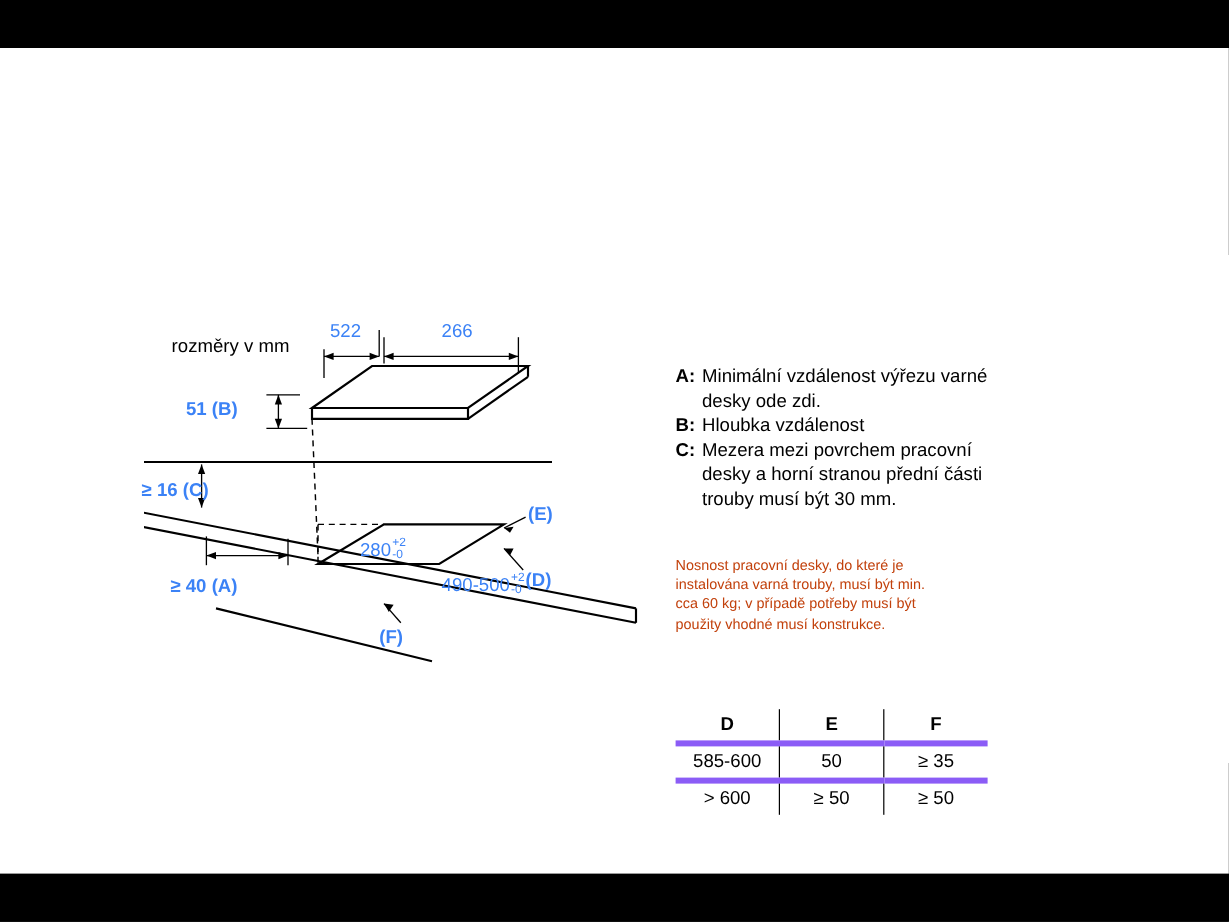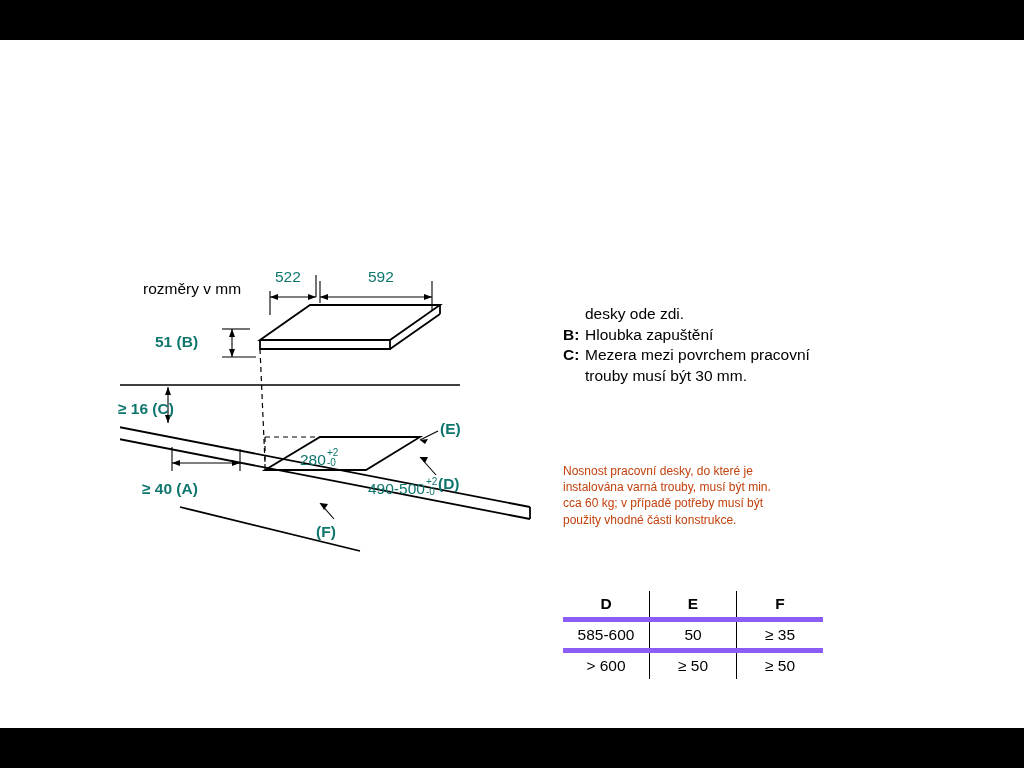--- a/index.html
+++ b/index.html
@@ -31,21 +31,21 @@
   #drawing {
     position: absolute;
     left: 120px;
     top: 195px;
     width: 420px;
     height: 320px;
   }
   .lbl {
     position: absolute;
     font-size: 15.5px;
-    color: #0f766e;
+    color: #3b82f6;
     white-space: nowrap;
     line-height: 1.1;
   }
   .lbl.b {
     font-weight: bold;
   }
   #units {
     position: absolute;
     left: 143px;
     top: 240px;
@@ -224,56 +224,60 @@
           <line x1="200" y1="268" x2="214" y2="284" stroke="#000" stroke-width="1.1"></line>
           <polygon points="200,268 204,275 208,269" fill="#000" stroke="none"></polygon>
 
           <line x1="95" y1="286" x2="340" y2="286" stroke="#000" stroke-width="0"></line>
           <line x1="60" y1="272" x2="240" y2="316" stroke="#000" stroke-width="1.8"></line>
           <line x1="60" y1="284" x2="240" y2="328" stroke="#000" stroke-width="1.8" opacity="0"></line>
         </g>
       </svg>
 
       <div class="lbl" style="left:155px; top:33px;">522</div>
-      <div class="lbl" style="left:248px; top:33px;">592</div>
+      <div class="lbl" style="left:248px; top:33px;">266</div>
       <div class="lbl b" style="left:35px; top:98px;">51 (B)</div>
       <div class="lbl b" style="left:-2px; top:165px;">≥ 16 (C)</div>
       <div class="lbl b" style="left:22px; top:245px;">≥ 40 (A)</div>
 
       <div class="lbl" style="left:180px; top:213px;">
         <span>280</span><span class="tol"><span>+2</span><span>-0</span></span>
       </div>
 
       <div class="lbl" style="left:248px; top:242px;">
         <span>490-500</span><span class="tol"><span>+2</span><span>-0</span></span>
       </div>
 
       <div class="lbl b" style="left:320px; top:185px;">(E)</div>
       <div class="lbl b" style="left:318px; top:240px;">(D)</div>
       <div class="lbl b" style="left:196px; top:288px;">(F)</div>
     </div>
 
     <div id="legend">
+      <div class="row">
+        <span class="key">A:</span><span>Minimální vzdálenost výřezu varné</span>
+      </div>
       <div class="cont">desky ode zdi.</div>
 
       <div class="row">
-        <span class="key">B:</span><span>Hloubka zapuštění</span>
+        <span class="key">B:</span><span>Hloubka vzdálenost</span>
       </div>
 
       <div class="row">
         <span class="key">C:</span><span>Mezera mezi povrchem pracovní</span>
       </div>
+      <div class="cont">desky a horní stranou přední části</div>
       <div class="cont">trouby musí být 30 mm.</div>
     </div>
 
     <div id="note">
       <div>Nosnost pracovní desky, do které je</div>
       <div>instalována varná trouby, musí být min.</div>
       <div>cca 60 kg; v případě potřeby musí být</div>
-      <div>použity vhodné části konstrukce.</div>
+      <div>použity vhodné musí konstrukce.</div>
     </div>
 
     <table id="table">
       <thead>
         <tr>
           <th>D</th>
           <th class="mid">E</th>
           <th>F</th>
         </tr>
       </thead>

